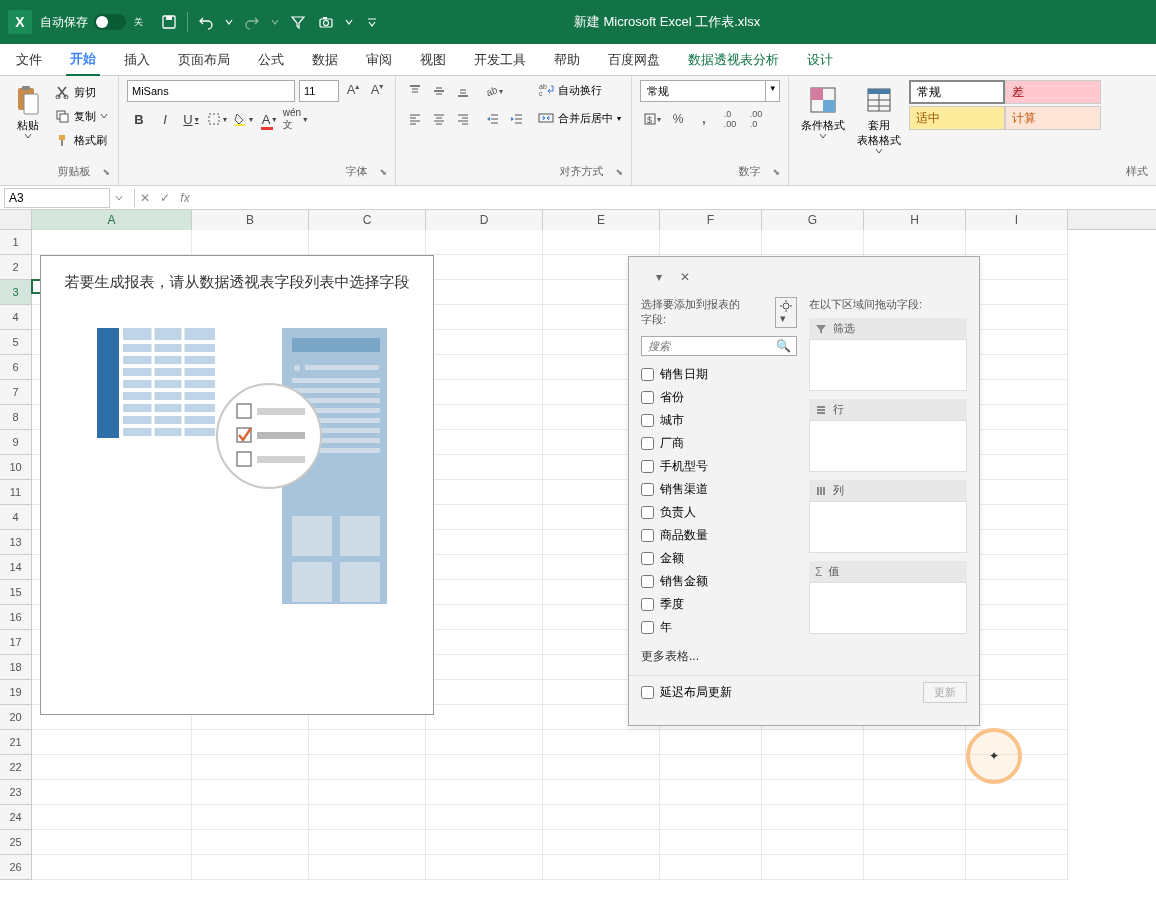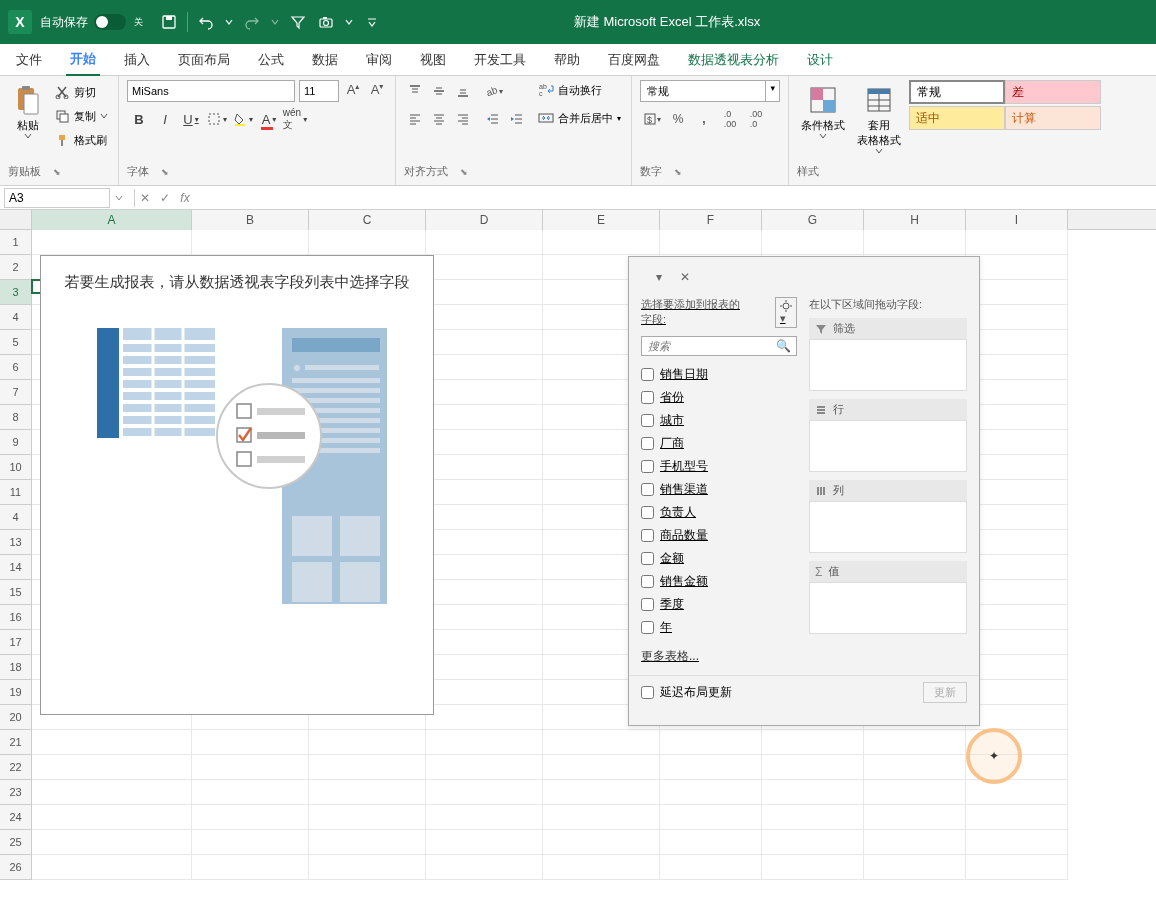--- a/index.html
+++ b/index.html
@@ -23,21 +23,21 @@
 
 .tab-row { height: 32px; background: #fff; display: flex; align-items: center; border-bottom: 1px solid #d0d0d0; padding: 0 12px; gap: 20px; }
 .tab-row .tab { font-size: 13px; color: #333; cursor: pointer; padding: 6px 4px; }
 .tab-row .tab.active { color: #3b82f6; border-bottom: 2px solid #127347; font-weight: 600; }
 .tab-row .tab.green { color: #127347; }
 
 
 .ribbon { height: 110px; background: #f5f5f5; display: flex; border-bottom: 1px solid #d0d0d0; }
 .ribbon-group { display: flex; flex-direction: column; border-right: 1px solid #d8d8d8; padding: 4px 8px; position: relative; }
 .ribbon-group-content { flex: 1; display: flex; align-items: flex-start; gap: 4px; }
-.ribbon-group-label { font-size: 11px; color: #666; text-align: left; padding: 2px 0; }
+.ribbon-group-label { font-size: 11px; color: #666; text-align: right; padding: 2px 0; }
 .ribbon-group-label .expand-arrow { font-size: 9px; margin-left: 12px; color: #888; }
 
 .big-btn { display: flex; flex-direction: column; align-items: center; justify-content: center; padding: 4px; cursor: pointer; min-width: 40px; }
 .big-btn .icon-box { width: 32px; height: 32px; display: flex; align-items: center; justify-content: center; margin-bottom: 2px; }
 .big-btn .label { font-size: 11px; text-align: center; }
 .small-btn-row { display: flex; flex-direction: column; gap: 4px; padding: 2px 0; }
 .small-btn { display: flex; align-items: center; gap: 4px; font-size: 11px; cursor: pointer; padding: 2px; }
 .small-btn .mini-icon { width: 16px; height: 16px; display: flex; align-items: center; justify-content: center; }
 
 .font-controls { display: flex; flex-direction: column; gap: 6px; width: 260px; }
@@ -91,21 +91,21 @@
 .pivot-placeholder .pt-title { border: 1px solid #bbb; width: 300px; margin: 0 auto 18px; padding: 4px; text-align: center; color: #888; font-size: 14px; }
 .pivot-placeholder .pt-desc { text-align: center; font-size: 15px; color: #333; margin-bottom: 24px; line-height: 1.6; }
 .pivot-placeholder .pt-illust { display: flex; align-items: center; justify-content: center; gap: 10px; }
 
 
 .fields-pane { position: absolute; background: #f3f3f3; border: 1px solid #aaa; width: 352px; box-shadow: 0 2px 6px rgba(0,0,0,0.1); }
 .fields-header { display: flex; align-items: center; padding: 10px 14px 4px; }
 .fields-header .fp-title { color: #217346; font-size: 16px; font-weight: 600; flex: 1; }
 .fields-header .fp-btn { width: 20px; height: 20px; display: flex; align-items: center; justify-content: center; color: #666; cursor: pointer; margin-left: 6px; }
 .fields-body { display: flex; padding: 6px 12px 10px; gap: 12px; }
-.fields-left { flex: 1; text-decoration: underline; }
+.fields-left { flex: 1; }
 .fields-left .fl-label { font-size: 11px; color: #555; display: flex; align-items: flex-start; gap: 6px; }
 .fields-left .fl-label .gear-btn { border: 1px solid #aaa; padding: 2px 4px; font-size: 11px; cursor: pointer; margin-left: auto; }
 .field-search { margin-top: 8px; position: relative; }
 .field-search input { width: 100%; border: 1px solid #aaa; padding: 3px 6px; font-size: 11px; font-style: italic; }
 .field-search .mag { position: absolute; right: 6px; top: 3px; color: #888; font-size: 12px; }
 .field-list { margin-top: 10px; display: flex; flex-direction: column; gap: 6px; }
 .field-item { display: flex; align-items: center; gap: 6px; font-size: 12px; cursor: pointer; }
 .field-item input { cursor: pointer; }
 .more-tables { margin-top: 12px; font-size: 12px; color: #333; cursor: pointer; }
 

